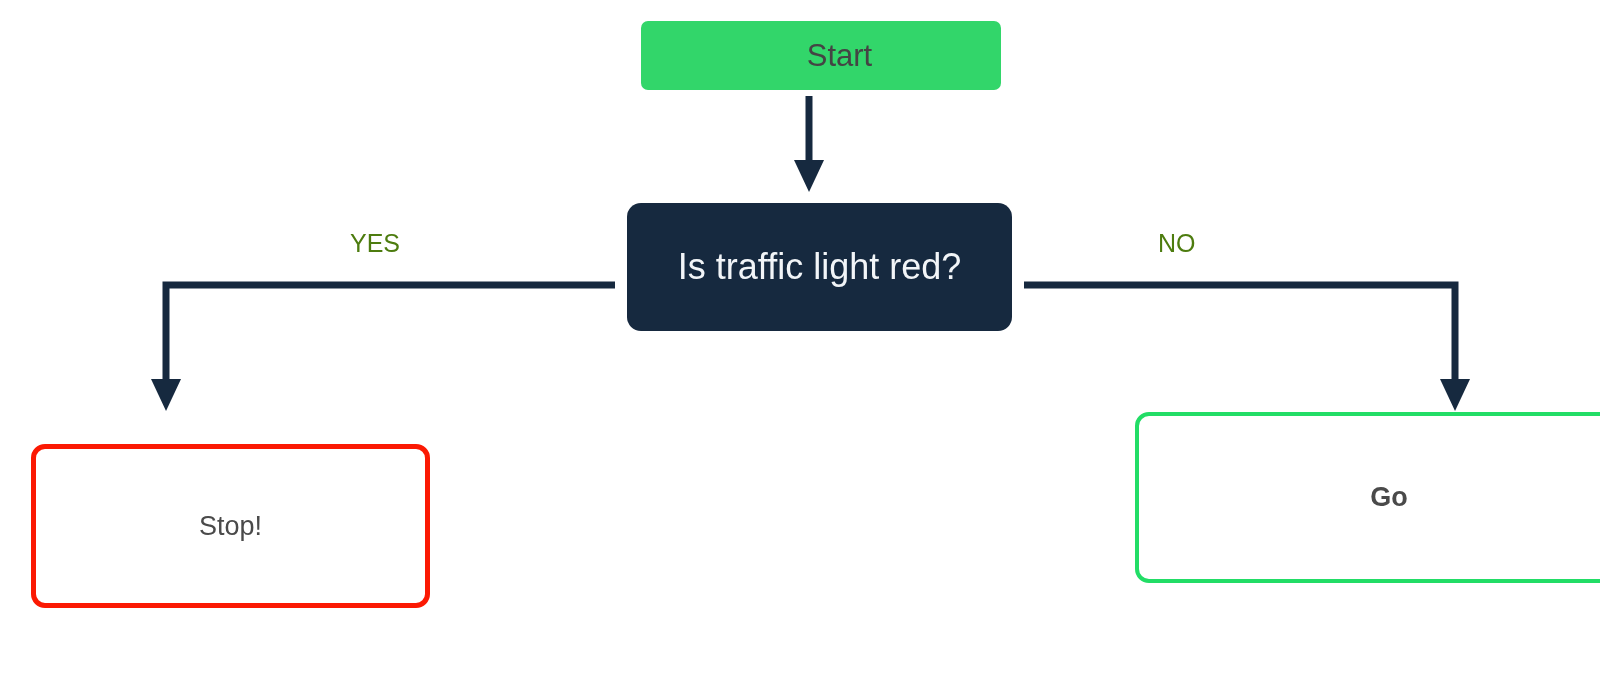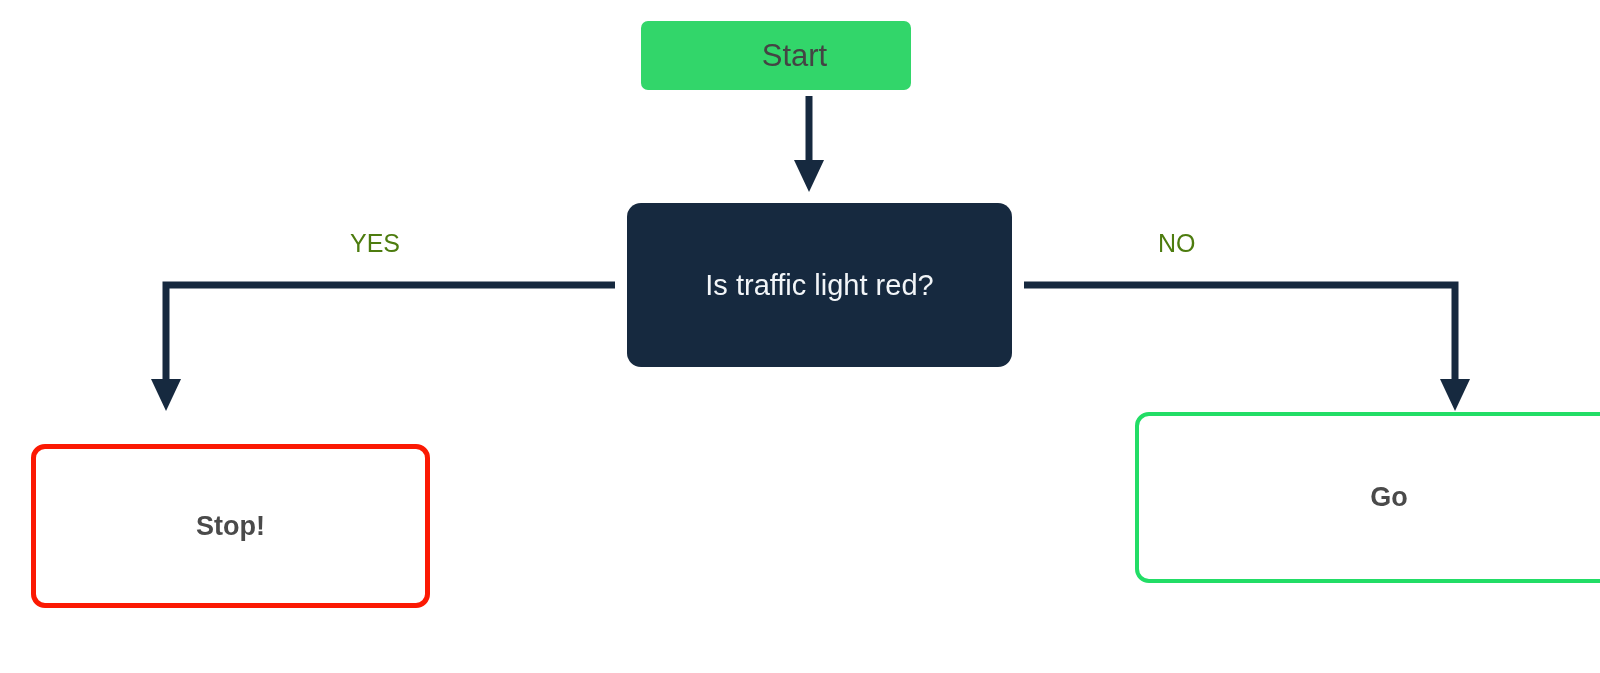--- a/index.html
+++ b/index.html
@@ -32,53 +32,53 @@
     display: flex;
     align-items: center;
     justify-content: center;
     text-align: center;
     line-height: 1.2;
   }
   
   #node-start {
     left: 641px;
     top: 21px;
-    width: 270px;
+    width: 360px;
     height: 69px;
     background: #32d66a;
     border-radius: 7px;
     color: #444444;
     font-size: 31px;
     font-weight: 400;
     padding-left: 37px;
   }
   
   #node-decision {
     left: 627px;
     top: 203px;
     width: 385px;
-    height: 164px;
+    height: 128px;
     background: #16293f;
     border-radius: 14px;
     color: #f2f5f8;
-    font-size: 29px;
+    font-size: 36px;
     font-weight: 400;
   }
   
   #node-stop {
     left: 31px;
     top: 444px;
     width: 399px;
     height: 164px;
     background: #ffffff;
     border: 5px solid #fb1903;
     border-radius: 14px;
     color: #4a4a4a;
     font-size: 27px;
-    font-weight: 700;
+    font-weight: 400;
   }
   
   #node-go {
     left: 1135px;
     top: 412px;
     width: 508px;
     height: 171px;
     background: #ffffff;
     border: 4px solid #22dd66;
     border-radius: 14px;

